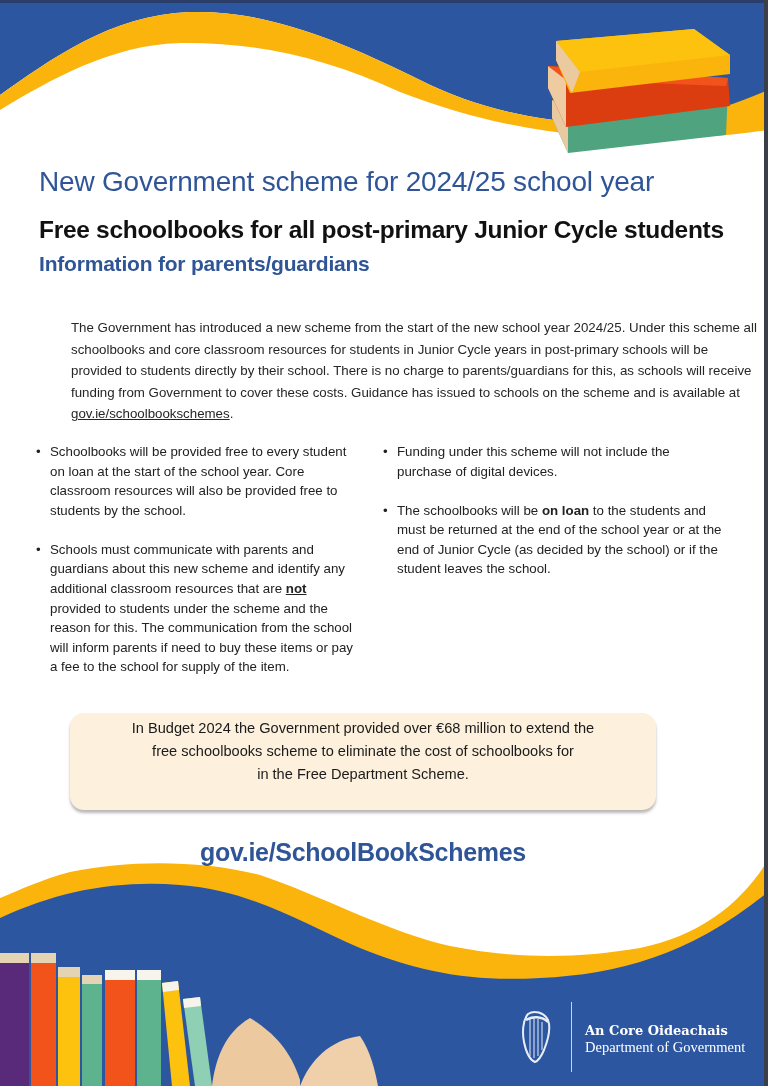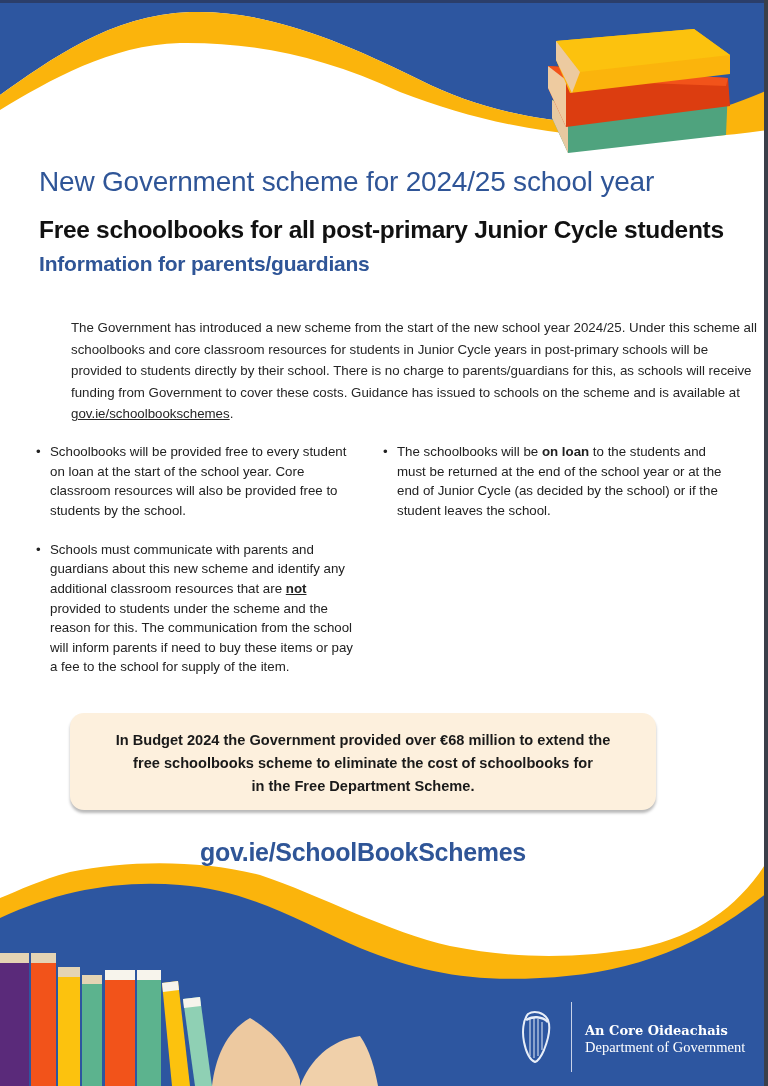--- a/index.html
+++ b/index.html
@@ -30,22 +30,22 @@
   .intro a { color: #262626; text-decoration: underline; }
   ul.col { position: absolute; margin: 0; padding: 0 0 0 14px; list-style: none; font-size: 13.3px; line-height: 19.6px; color: #222; }
   ul.col li { position: relative; margin-bottom: 19.5px; }
   ul.col li::before { content: "•"; position: absolute; left: -14px; top: 0; }
   .col-left { left: 36px; top: 442px; width: 310px; }
   .col-right { left: 383px; top: 442px; width: 325px; }
   .callout {
     position: absolute; left: 70px; top: 713px; width: 586px; height: 97px;
     background: #fdf0dd; border-radius: 14px;
     box-shadow: 0 3px 3px rgba(0,0,0,0.28);
-    text-align: center; font-weight: bold; font-size: 14.6px; line-height: 23px; color: #1a1a1a;
-    padding-top: 16px; box-sizing: border-box;
+    text-align: center; font-weight: normal; font-size: 14.6px; line-height: 23px; color: #1a1a1a;
+    padding-top: 4px; box-sizing: border-box;
   }
   .site-url {
     position: absolute; left: 0; width: 726px; top: 838px; text-align: center;
     font-size: 25px; font-weight: bold; color: #2f5597; letter-spacing: -0.3px;
   }
   .logo { position: absolute; left: 518px; top: 1002px; width: 240px; height: 72px; }
   .logo-divider { position: absolute; left: 53px; top: 0; width: 1px; height: 70px; background: #c8d2e8; }
   .logo-text1 { position: absolute; left: 67px; top: 21px; font-family: "DejaVu Serif", "Liberation Serif", serif; font-weight: bold; font-size: 13px; color: #fff; }
   .logo-text2 { position: absolute; left: 67px; top: 37px; font-family: "Liberation Serif", "DejaVu Serif", serif; font-size: 14.5px; color: #fff; }
   .harp { position: absolute; left: 0; top: 8px; }
@@ -110,20 +110,21 @@
 <div class="intro">
   <span>The Government has introduced a new scheme from the start of the new school year 2024/25. Under this scheme all schoolbooks and core classroom resources for students in Junior Cycle years in post-primary schools will be provided to students directly by their school. There is no charge to parents/guardians for this, as schools will receive funding from Government to cover these costs. Guidance has issued to schools on the scheme and is available at </span><a>gov.ie/schoolbookschemes</a><span>.</span>
 </div>
 
 <ul class="col col-left">
   <li><span>Schoolbooks will be provided free to every student on loan at the start of the school year. Core classroom resources will also be provided free to students by the school.</span></li>
   <li><span>Schools must communicate with parents and guardians about this new scheme and identify any additional classroom resources that are </span><b><u>not</u></b><span> provided to students under the scheme and the reason for this. The communication from the school will inform parents if need to buy these items or pay a fee to the school for supply of the item.</span></li>
 </ul>
 
 <ul class="col col-right">
+  <li><span>Funding under this scheme will not include the purchase of digital devices.</span></li>
   <li><span>The schoolbooks will be </span><b>on loan</b><span> to the students and must be returned at the end of the school year or at the end of Junior Cycle (as decided by the school) or if the student leaves the school.</span></li>
 </ul>
 
 <div class="callout">
   <div>In Budget 2024 the Government provided over €68 million to extend the</div>
   <div>free schoolbooks scheme to eliminate the cost of schoolbooks for</div>
   <div>in the Free Department Scheme.</div>
 </div>
 
 <div class="site-url">gov.ie/SchoolBookSchemes</div>

